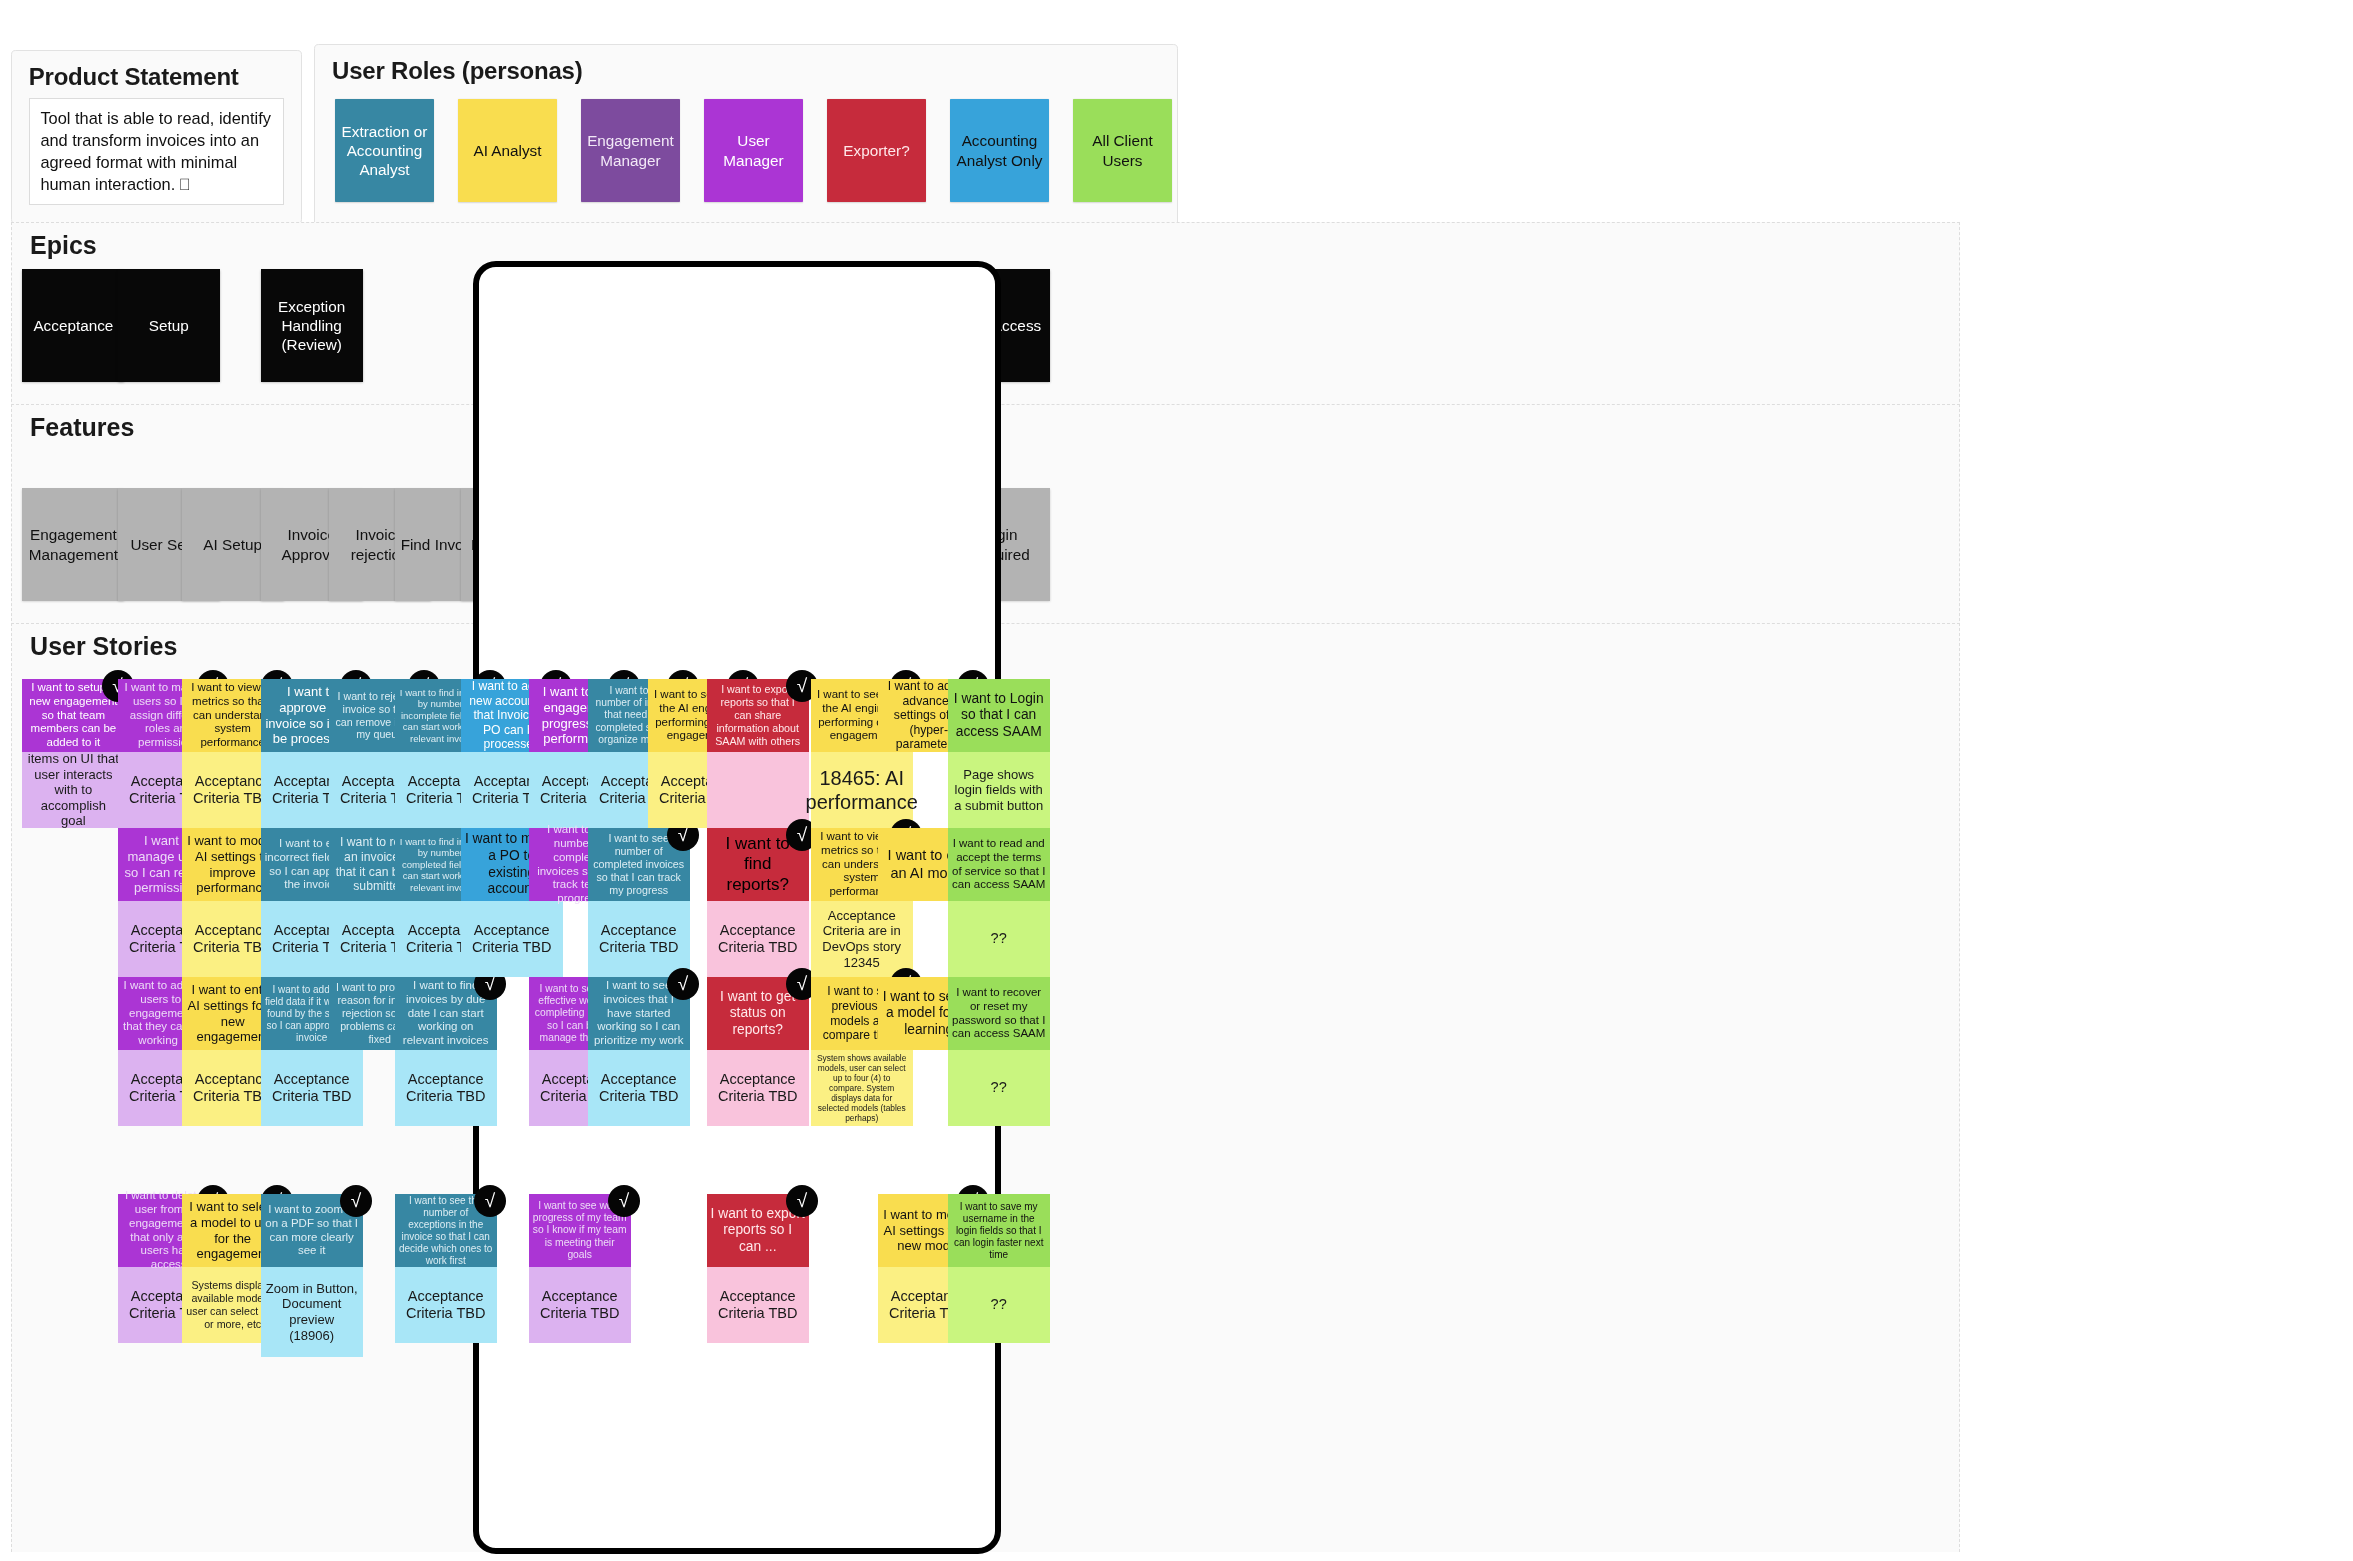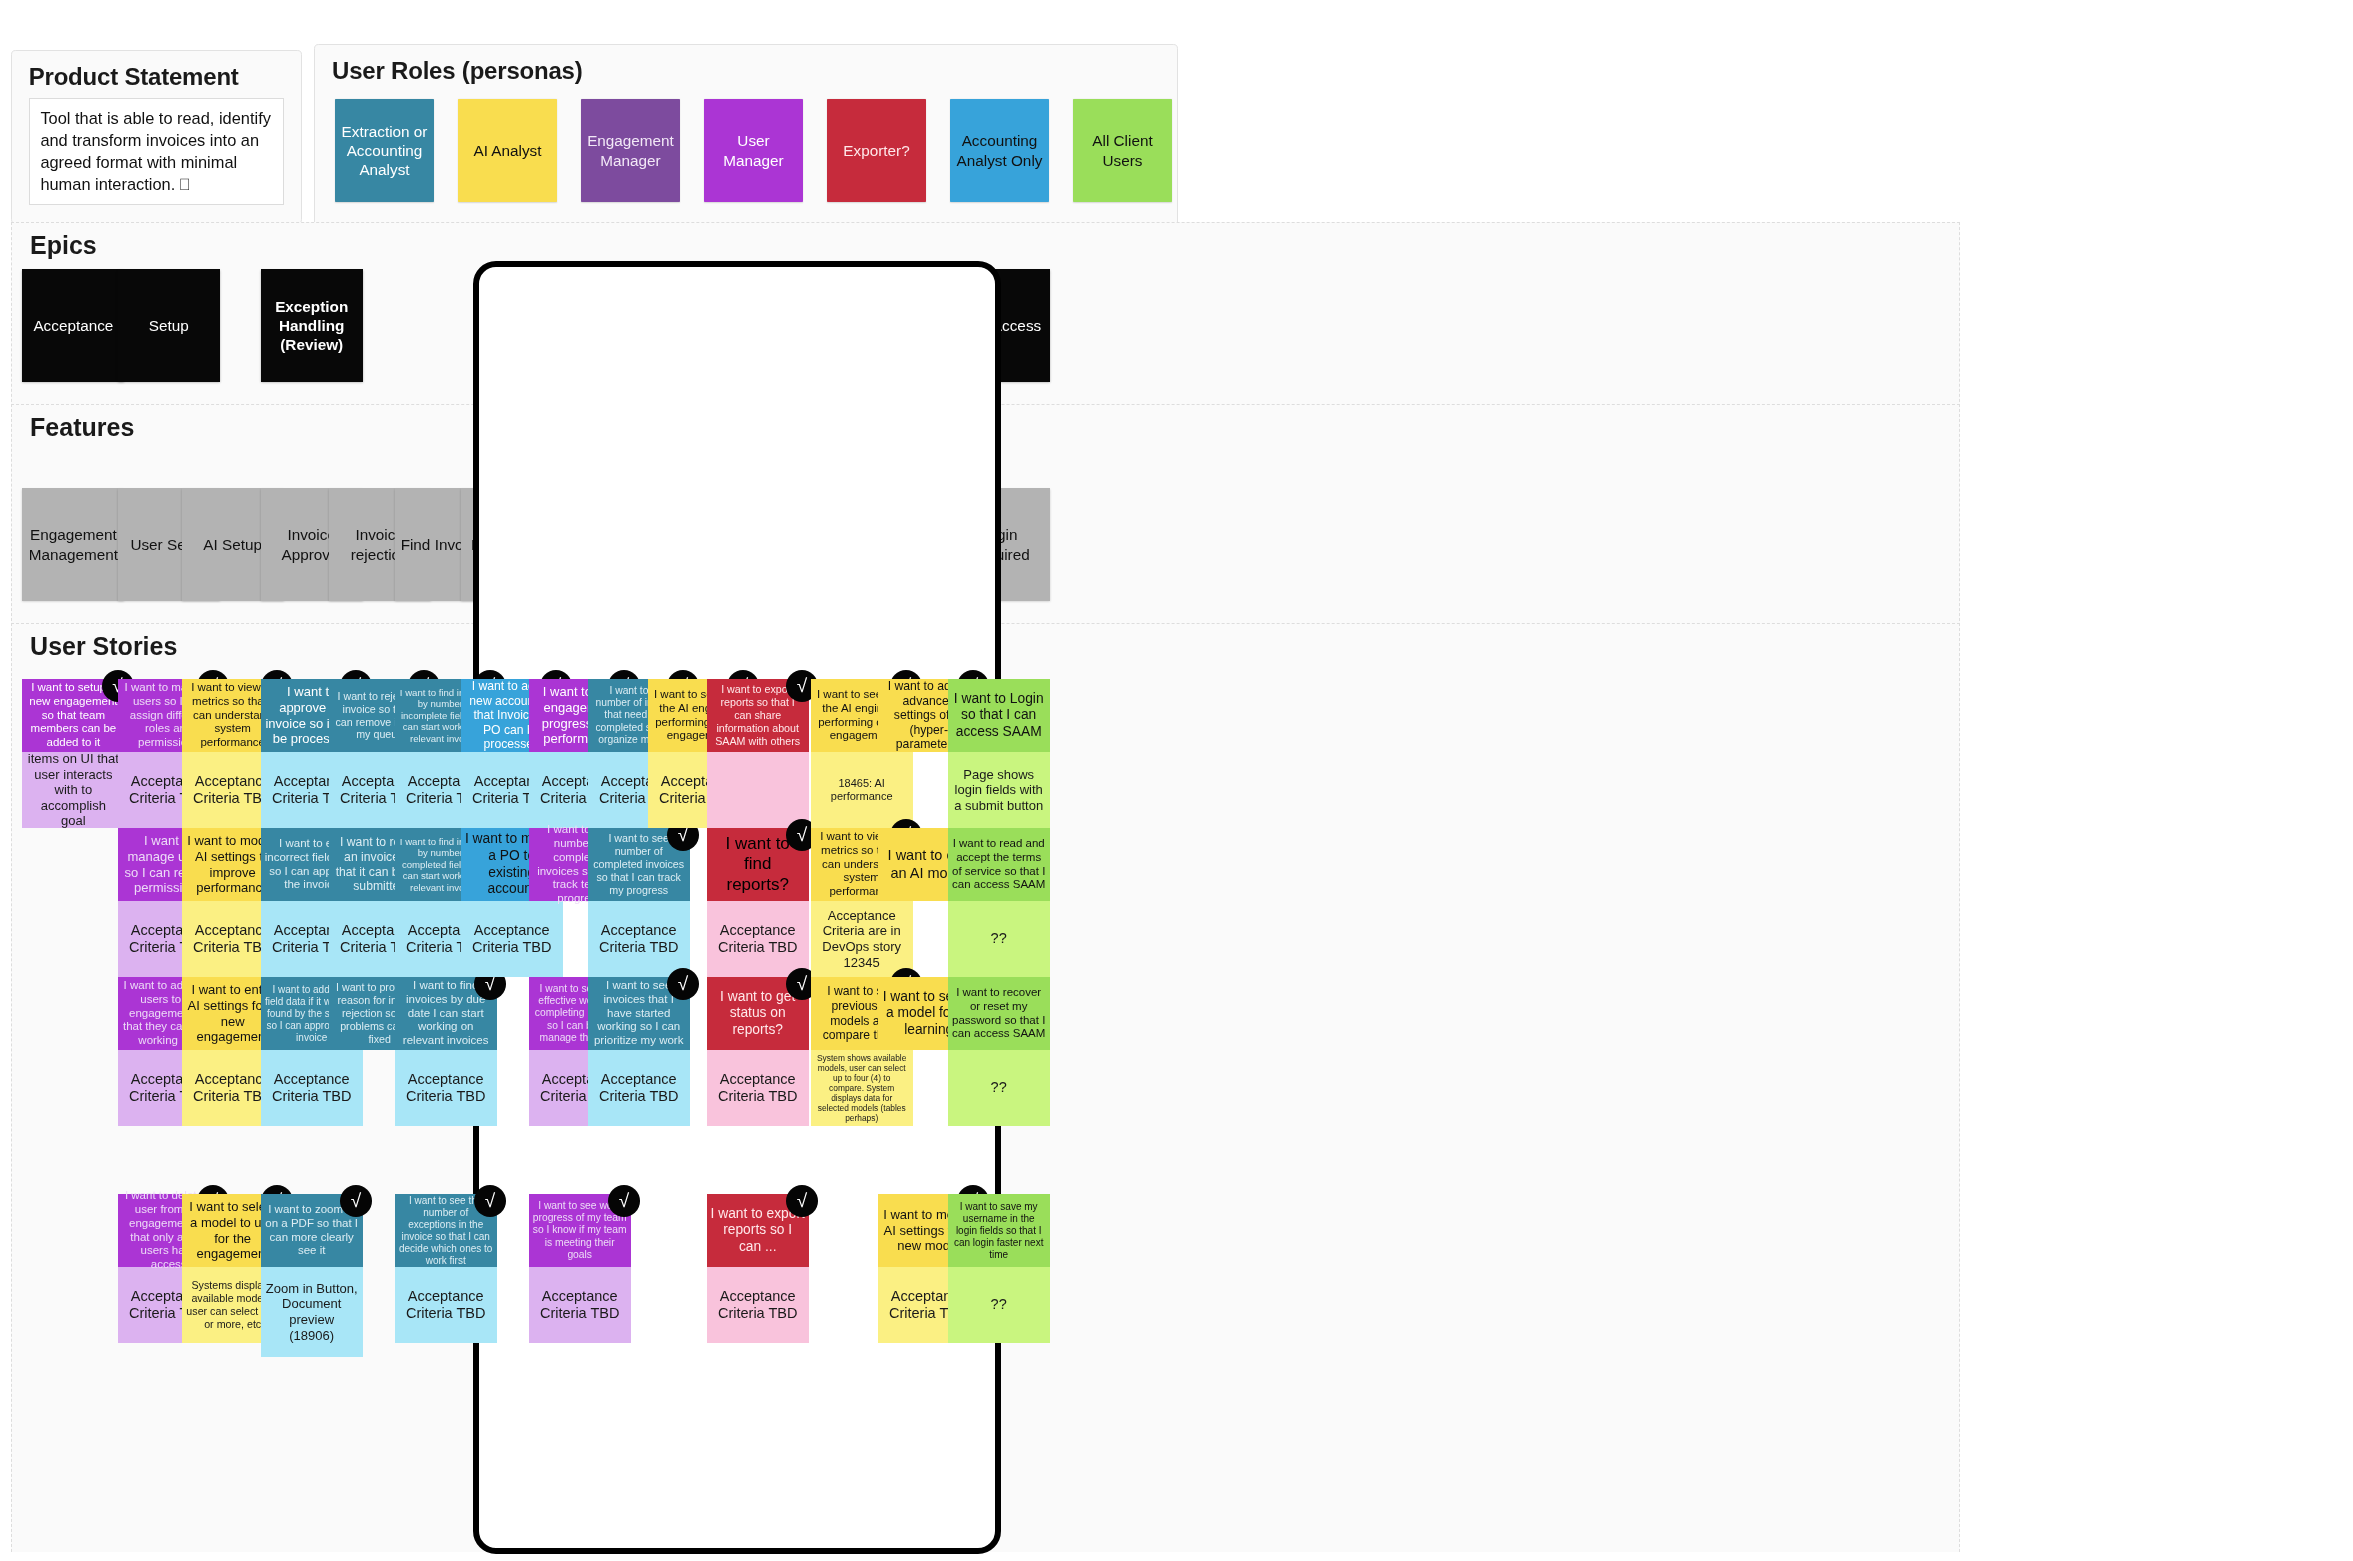--- a/index.html
+++ b/index.html
@@ -143,21 +143,21 @@
 
 <div class="band" id="epics-band">
   <div class="band-title">Epics</div>
   <div class="lane" id="epics-lane">
       <div class="epic-card" style="left: 10.7px; top: 46px;">
         <span>Acceptance</span>
       </div>
       <div class="epic-card" style="left: 106px; top: 46px;">
         <span>Setup</span>
       </div>
-      <div class="epic-card" style="left: 249px; top: 46px; font-weight: bold;">
+      <div class="epic-card" style="left: 249px; top: 46px;">
         <span>Exception Handling (Review)</span>
       </div>
       <div class="epic-card" style="left: 517px; top: 46px;">
         <span>Metrics</span>
       </div>
       <div class="epic-card" style="left: 692px; top: 46px;">
         <span>Reporting</span>
       </div>
       <div class="epic-card" style="left: 799px; top: 46px;">
         <span>AI Management</span>
@@ -405,21 +405,21 @@
         </div>
         <div class="story" style="top: 570px; left: 0px;">
           <div class="story-head" style="background: rgb(198, 43, 60); color: rgb(255, 232, 234); height: 73px; font-size: 13.8px;">I want to export reports so I can ...</div>
           <div class="story-body" style="background: rgb(249, 195, 220); height: 76px; font-size: 14.5px;">Acceptance Criteria TBD</div>
           <div class="badge">√</div>
         </div>
       </div>
       <div class="col zstack" style="left: 799px; top: 0px; width: 102px; height: 100%;">
         <div class="story" style="top: 55px; left: 0px;">
           <div class="story-head" style="background: rgb(249, 221, 79); color: rgb(17, 17, 17); height: 73px; font-size: 11.5px;">I want to see how the AI engine is performing on an engagement</div>
-          <div class="story-body" style="background: rgb(251, 240, 131); height: 76px; font-size: 11px;">18465: AI performance</div>
+          <div class="story-body" style="background: rgb(251, 240, 131); height: 76px; font-size: 20px;">18465: AI performance</div>
           <div class="badge">√</div>
         </div>
         <div class="story" style="top: 204px; left: 0px;">
           <div class="story-head" style="background: rgb(249, 221, 79); color: rgb(17, 17, 17); height: 73px; font-size: 11.5px;">I want to view AI metrics so that I can understand system performance</div>
           <div class="story-body" style="background: rgb(251, 240, 131); height: 76px; font-size: 13px;">Acceptance Criteria are in DevOps story 12345</div>
           <div class="badge">√</div>
         </div>
         <div class="story" style="top: 353px; left: 0px;">
           <div class="story-head" style="background: rgb(249, 221, 79); color: rgb(17, 17, 17); height: 73px; font-size: 12.2px;">I want to see previous AI models and compare them</div>
           <div class="story-body" style="background: rgb(251, 240, 131); height: 76px; font-size: 8.4px;">System shows available models, user can select up to four (4) to compare. System displays data for selected models (tables perhaps)</div>

